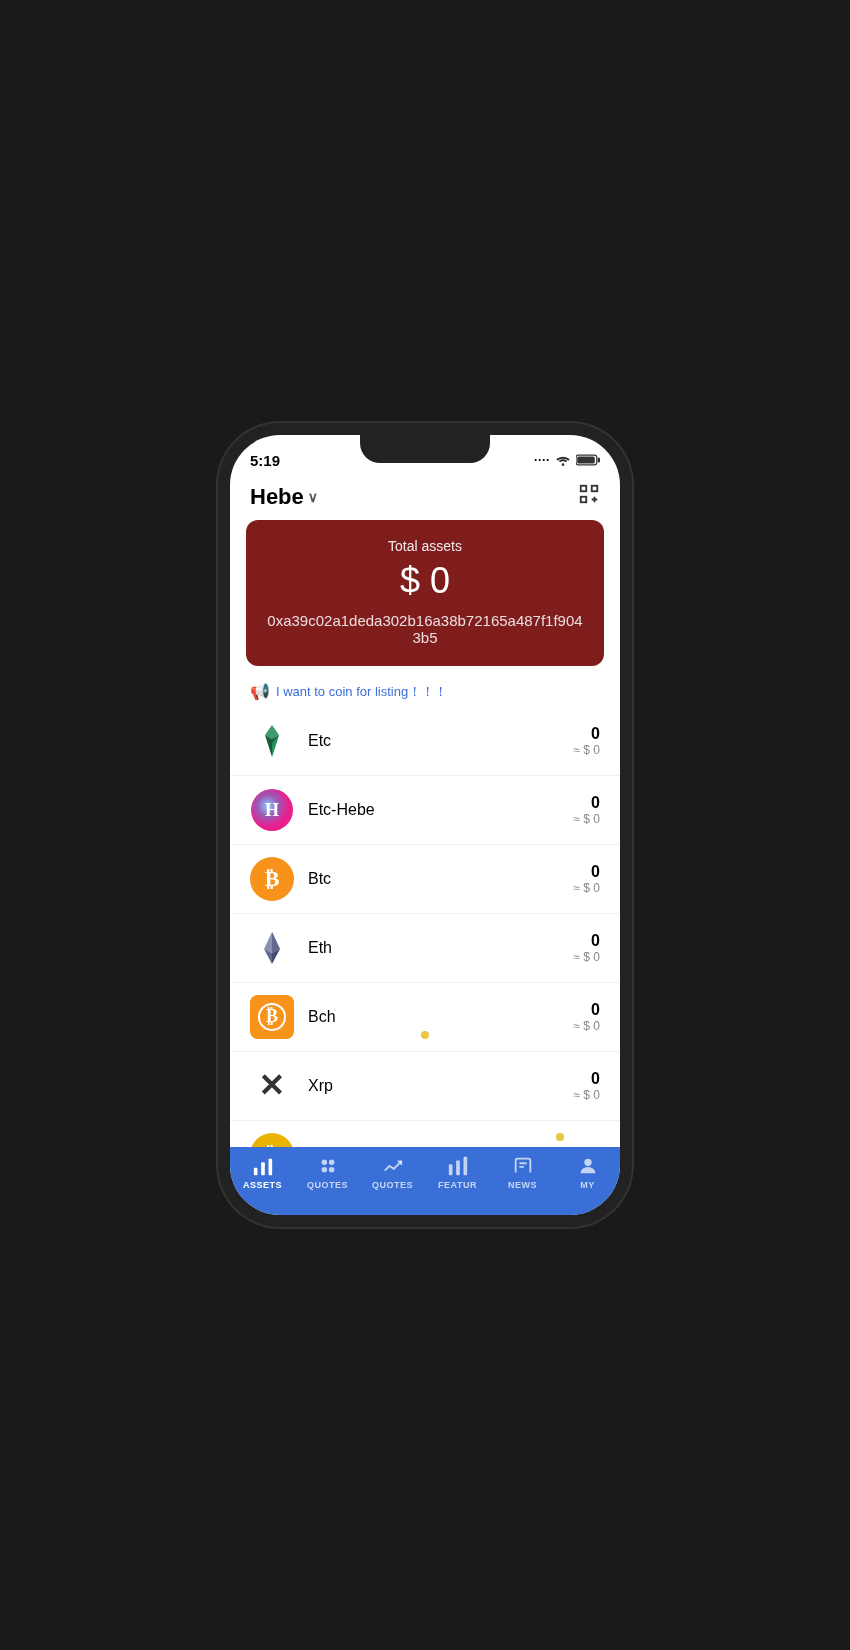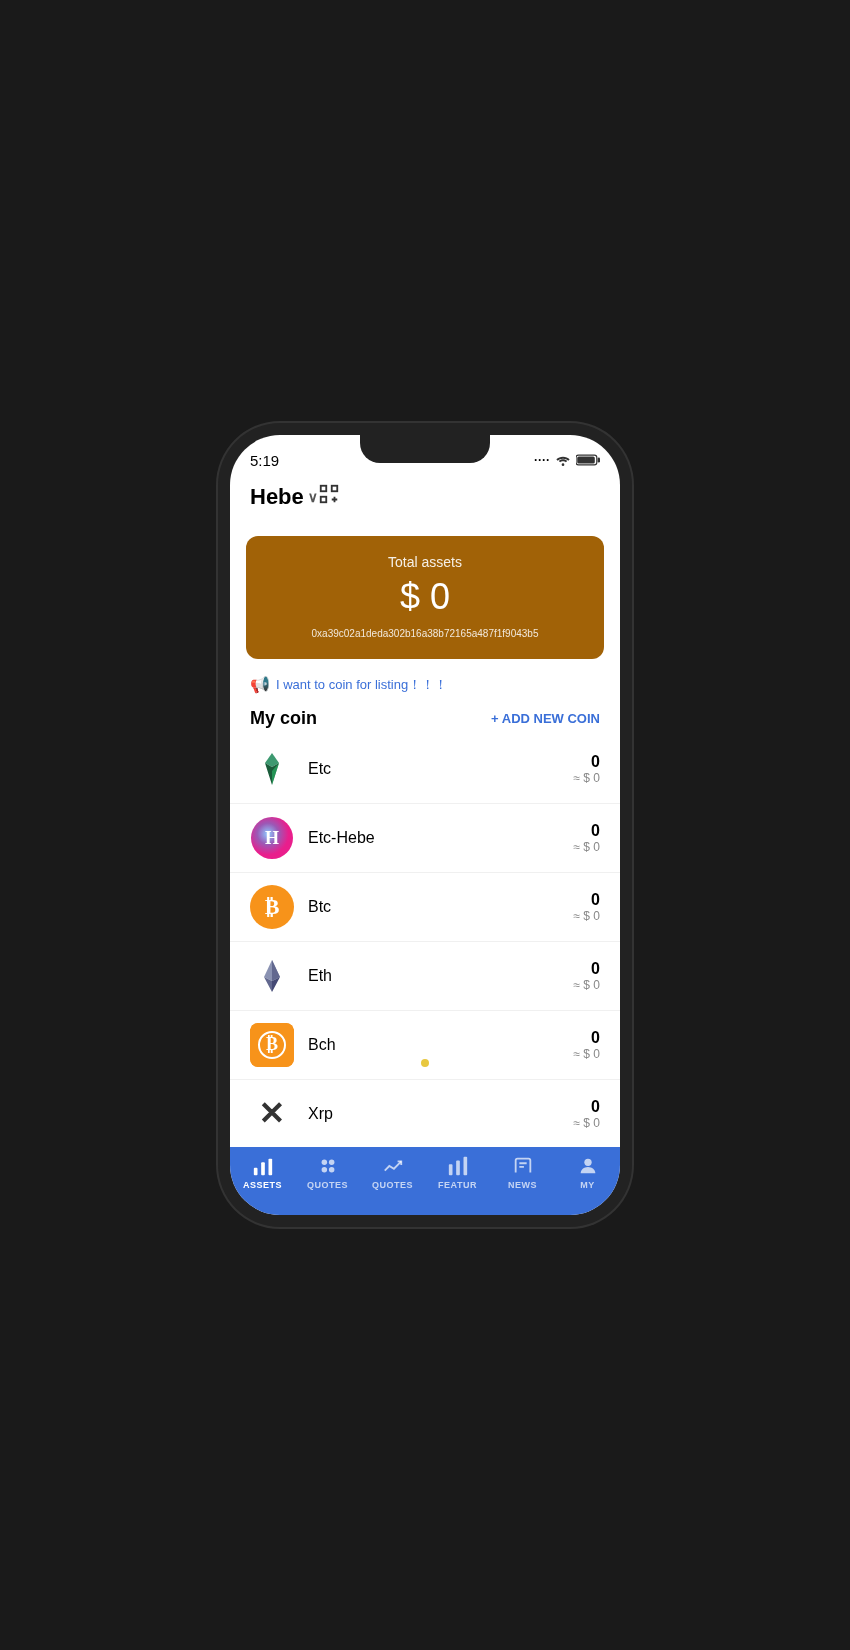--- a/index.html
+++ b/index.html
@@ -33,47 +33,48 @@
     }
     .status-bar {
       display: flex;
       justify-content: space-between;
       align-items: center;
       padding: 10px 20px 4px;
       font-size: 13px;
       font-weight: 600;
       height: 44px;
     }
-    .status-bar .time { font-size: 15px; font-weight: 400; }
+    .status-bar .time { font-size: 15px; font-weight: 700; }
     .status-icons { display: flex; align-items: center; gap: 5px; font-size: 12px; }
     .header {
       display: flex;
+      justify-content: space-between;
       align-items: center;
       padding: 4px 20px 10px;
     }
     .header-title {
       font-size: 22px;
       font-weight: 700;
       display: flex;
       align-items: center;
       gap: 4px;
     }
     .chevron { font-size: 14px; color: #555; }
     .scan-icon { font-size: 20px; color: #333; }
     .total-assets-card {
-      margin: 16px 16px 10px;
-      background: #a16207;
+      margin: 0 16px 10px;
+      background: #7f1d1d;
       border-radius: 12px;
       padding: 18px 20px 20px;
       color: white;
       text-align: center;
     }
     .total-assets-label { font-size: 14px; opacity: 0.9; margin-bottom: 6px; }
     .total-assets-value { font-size: 36px; font-weight: 300; margin-bottom: 10px; }
-    .wallet-address { font-size: 10px; opacity: 0.85; word-break: break-all; }
+    .wallet-address { font-size: 15px; opacity: 0.85; word-break: break-all; }
     .listing-banner {
       display: flex;
       align-items: center;
       padding: 6px 20px;
       color: #3a6fd8;
       font-size: 13px;
       gap: 6px;
     }
     .megaphone-icon { font-size: 16px; }
     .section-header {
@@ -238,24 +239,20 @@
         <div class="total-assets-label">Total assets</div>
         <div class="total-assets-value">$ 0</div>
         <div class="wallet-address">0xa39c02a1deda302b16a38b72165a487f1f9043b5</div>
       </div>
 
       <div class="listing-banner">
         <span class="megaphone-icon">📢</span>
         <span>I want to coin for listing！！！</span>
       </div>
 
-      <div class="section-header">
-        <span class="section-title">My coin</span>
-        <button class="add-coin-btn">+ ADD NEW COIN</button>
-      </div>
 
       <div class="coin-list">
 
         <div class="coin-item">
           <div class="coin-icon etc-icon">
             <svg class="etc-svg" viewBox="0 0 44 44">
               <polygon points="22,6 29,16 22,20 15,16" fill="#3d9970"></polygon>
               <polygon points="22,20 29,16 22,38 15,16" fill="#1a5c3a"></polygon>
               <polygon points="22,24 29,16 22,38" fill="#2ecc71" opacity="0.5"></polygon>
             </svg>

